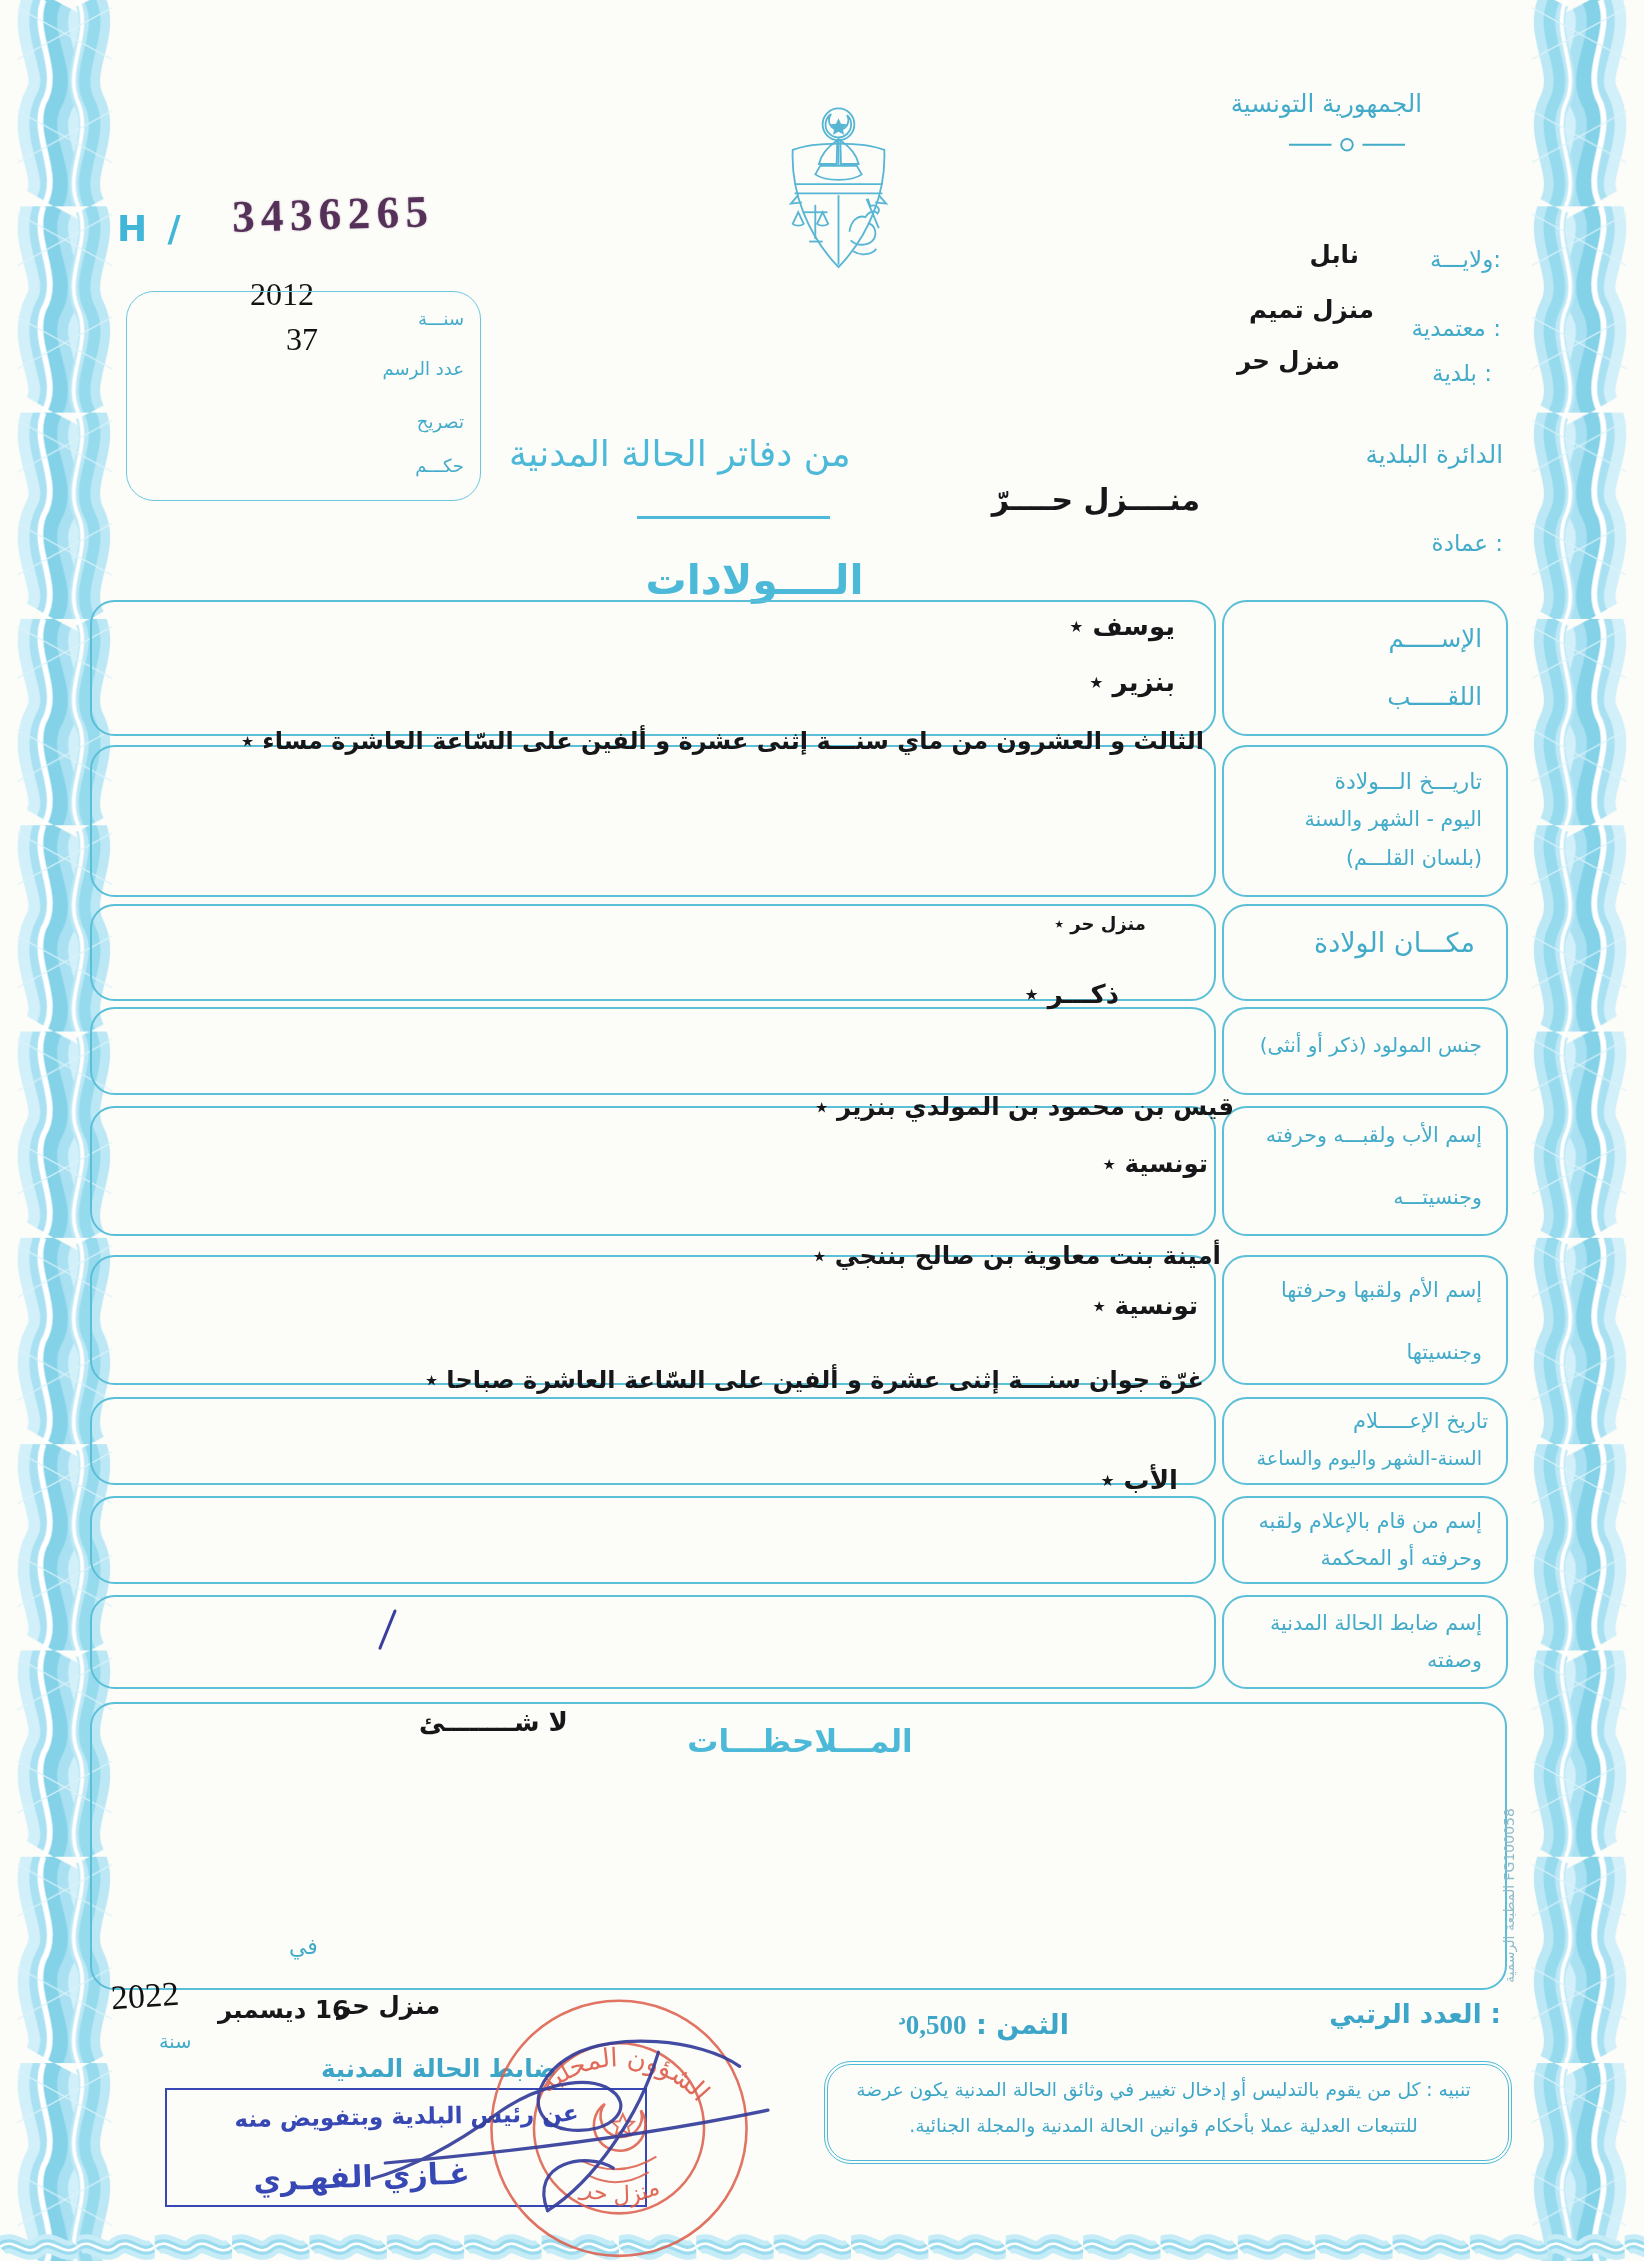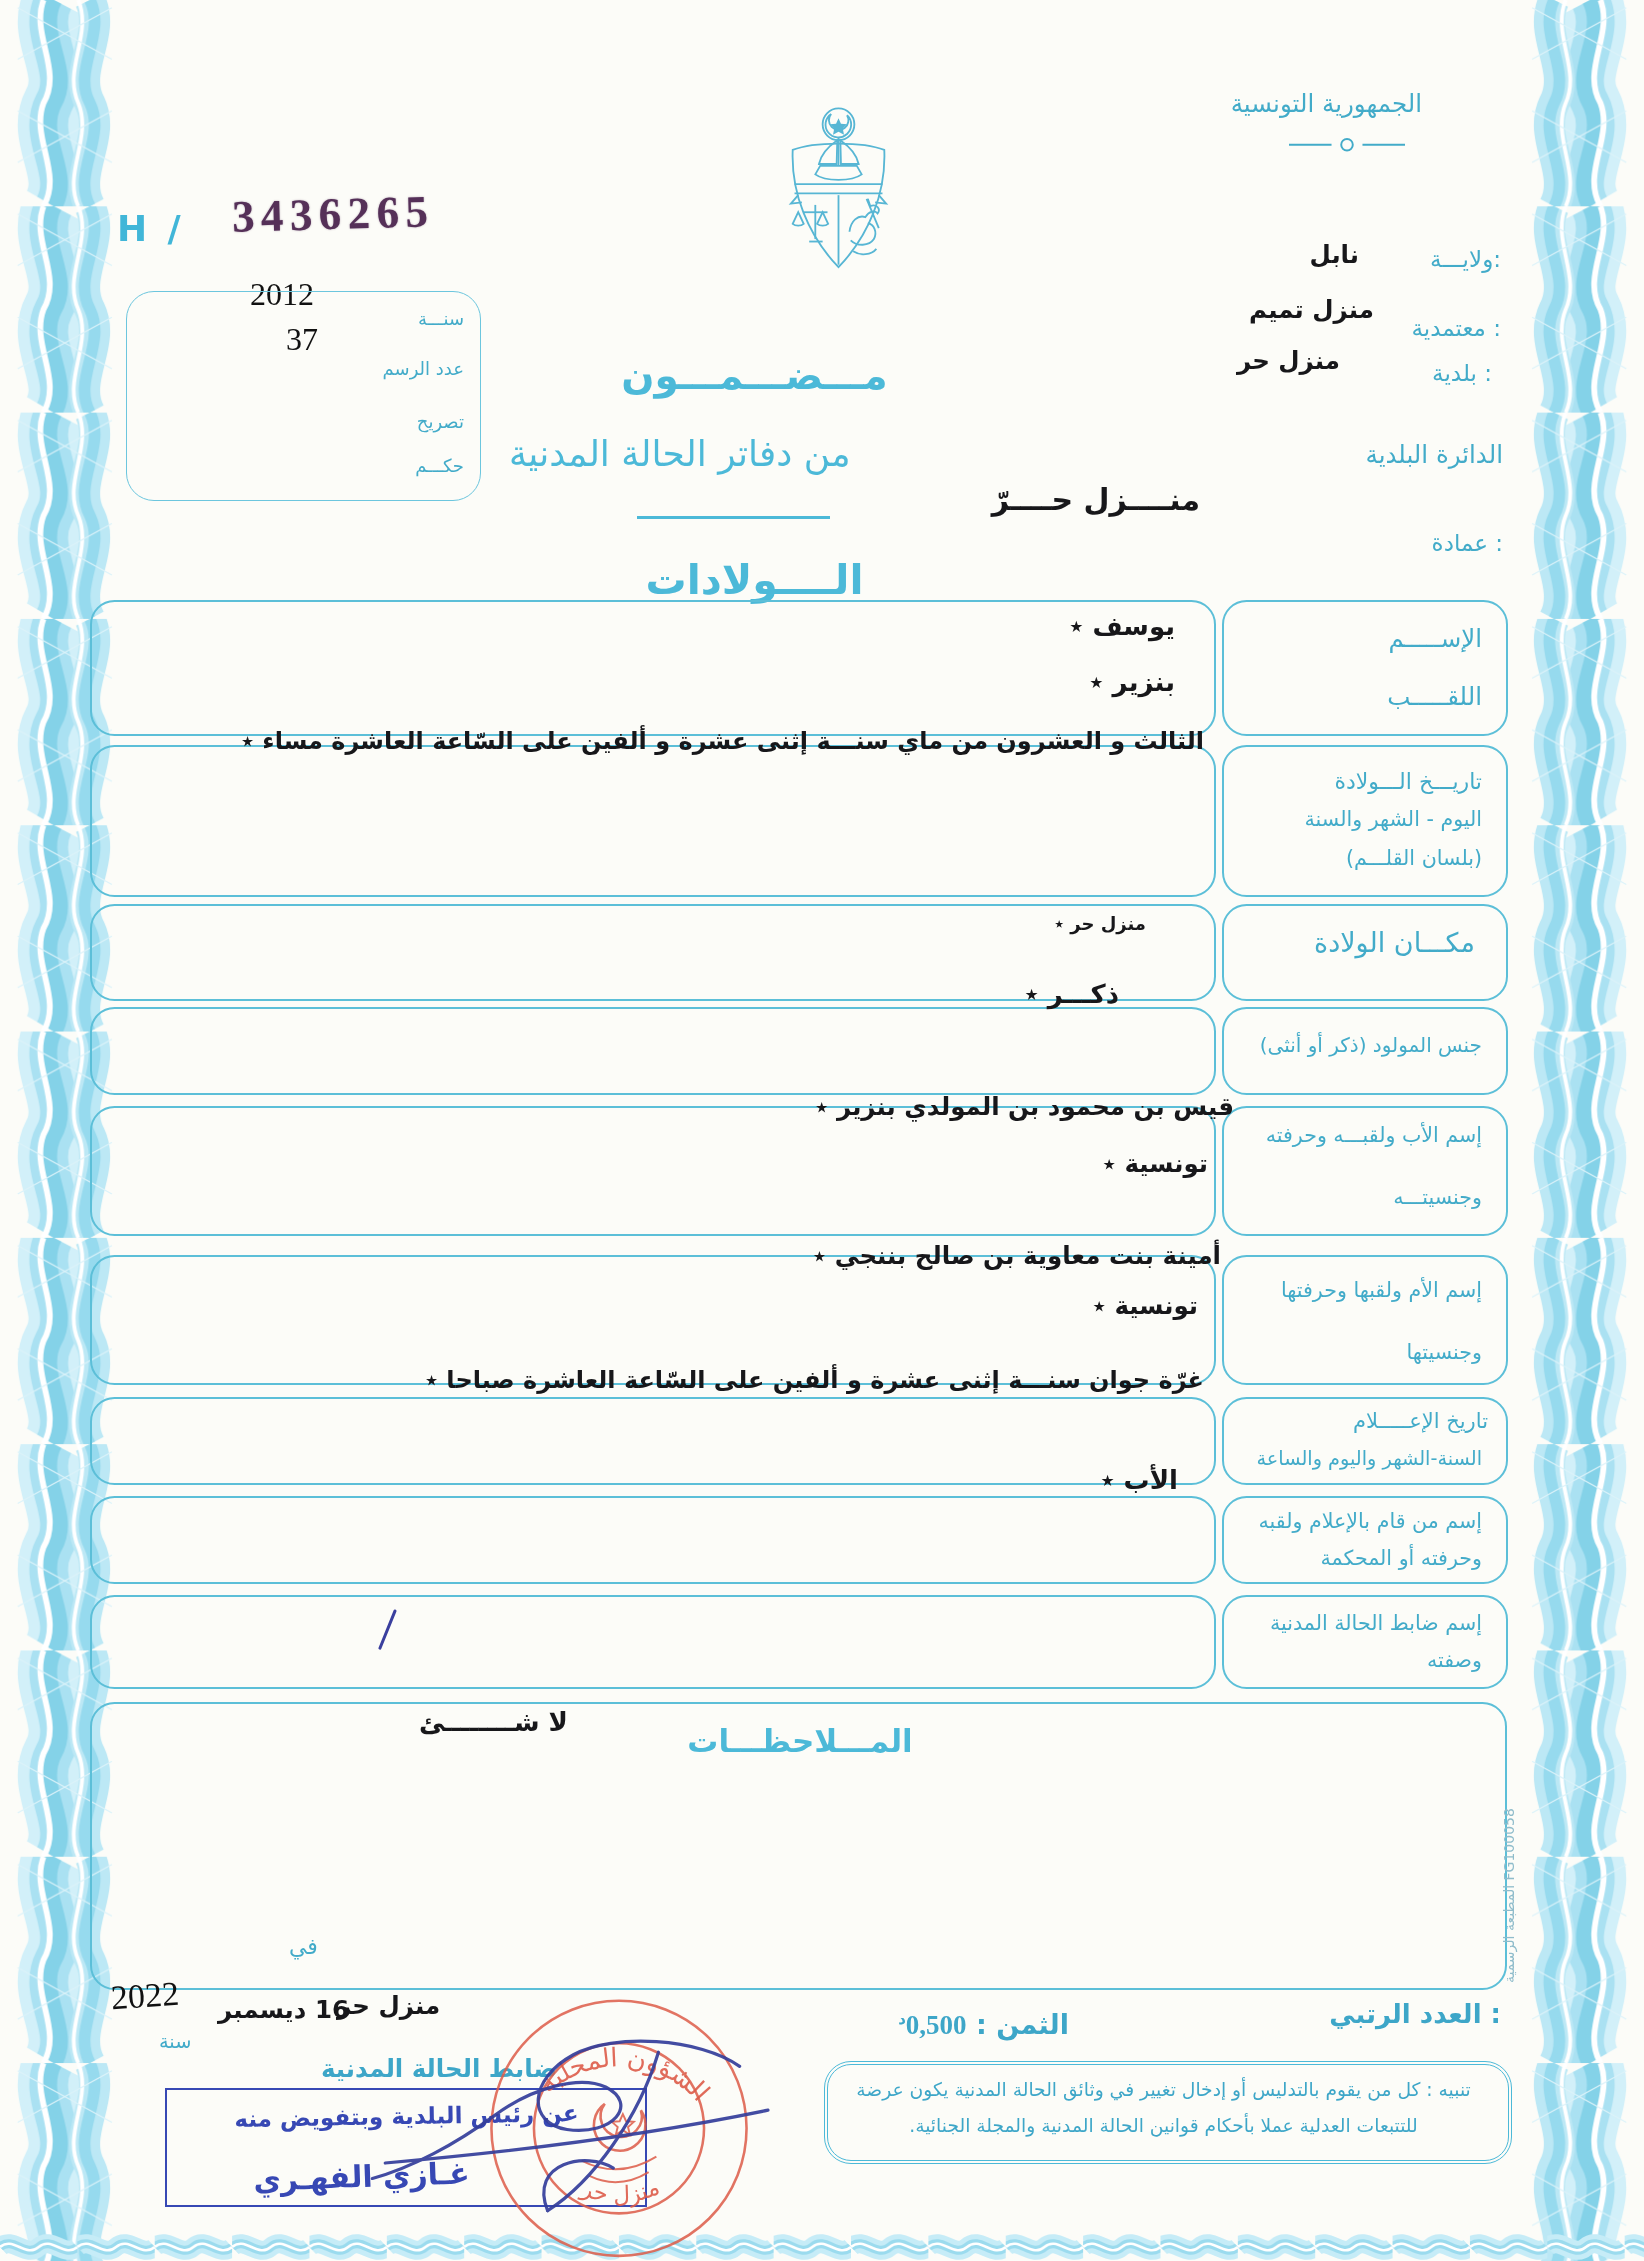--- a/index.html
+++ b/index.html
@@ -105,21 +105,20 @@
   <span class="abs serif" style="left:232px;top:188px;font-size:45px;font-weight:700;color:#553058;letter-spacing:6.4px;transform:rotate(-1.5deg);text-shadow:0 0 1.9px rgba(85,48,88,.45);">3436265</span>
   <span class="abs serif" style="left:250px;top:276px;font-size:32px;color:#111;">2012</span>
   <span class="abs serif" style="left:286px;top:321px;font-size:32px;color:#111;">37</span>
 
   <div class="thinbox" style="left:126px;top:291px;width:353px;height:208px;"></div>
   <span class="abs lbl" style="right:1180px;top:308px;font-size:18px;">سنـــة</span>
   <span class="abs lbl" style="right:1180px;top:358px;font-size:18px;">عدد الرسم</span>
   <span class="abs lbl" style="right:1180px;top:411px;font-size:18px;">تصريح</span>
   <span class="abs lbl" style="right:1180px;top:455px;font-size:18px;">حكـــم</span>
 
-  <span class="abs" style="left:561px;width:387px;top:353px;font-size:39px;font-weight:700;color:#4cb9d8;text-align:center;">مـــضـــمـــون</span>
   <span class="abs" style="left:509px;width:490px;top:433px;font-size:36px;font-weight:400;color:#4cb9d8;text-align:left;">من دفاتر الحالة المدنية</span>
   <div class="abs" style="left:637px;top:516px;width:193px;height:3.2px;background:#4cb9d8;"></div>
   <span class="abs" style="left:561px;width:387px;top:556px;font-size:41px;font-weight:700;color:#4cb9d8;text-align:center;">الــــولادات</span>
 
   <span class="abs lbl" style="right:143px;top:246px;font-size:23px;">ولايـــة:</span>
   <span class="abs val" style="right:285px;top:240px;font-size:24.5px;">نابل</span>
   <span class="abs lbl" style="right:143px;top:315px;font-size:23px;">معتمدية :</span>
   <span class="abs val" style="right:270px;top:295px;font-size:24.5px;">منزل تميم</span>
   <span class="abs lbl" style="right:152px;top:360px;font-size:23px;">بلدية :</span>
   <span class="abs val" style="right:304px;top:346px;font-size:24.5px;">منزل حر</span>

